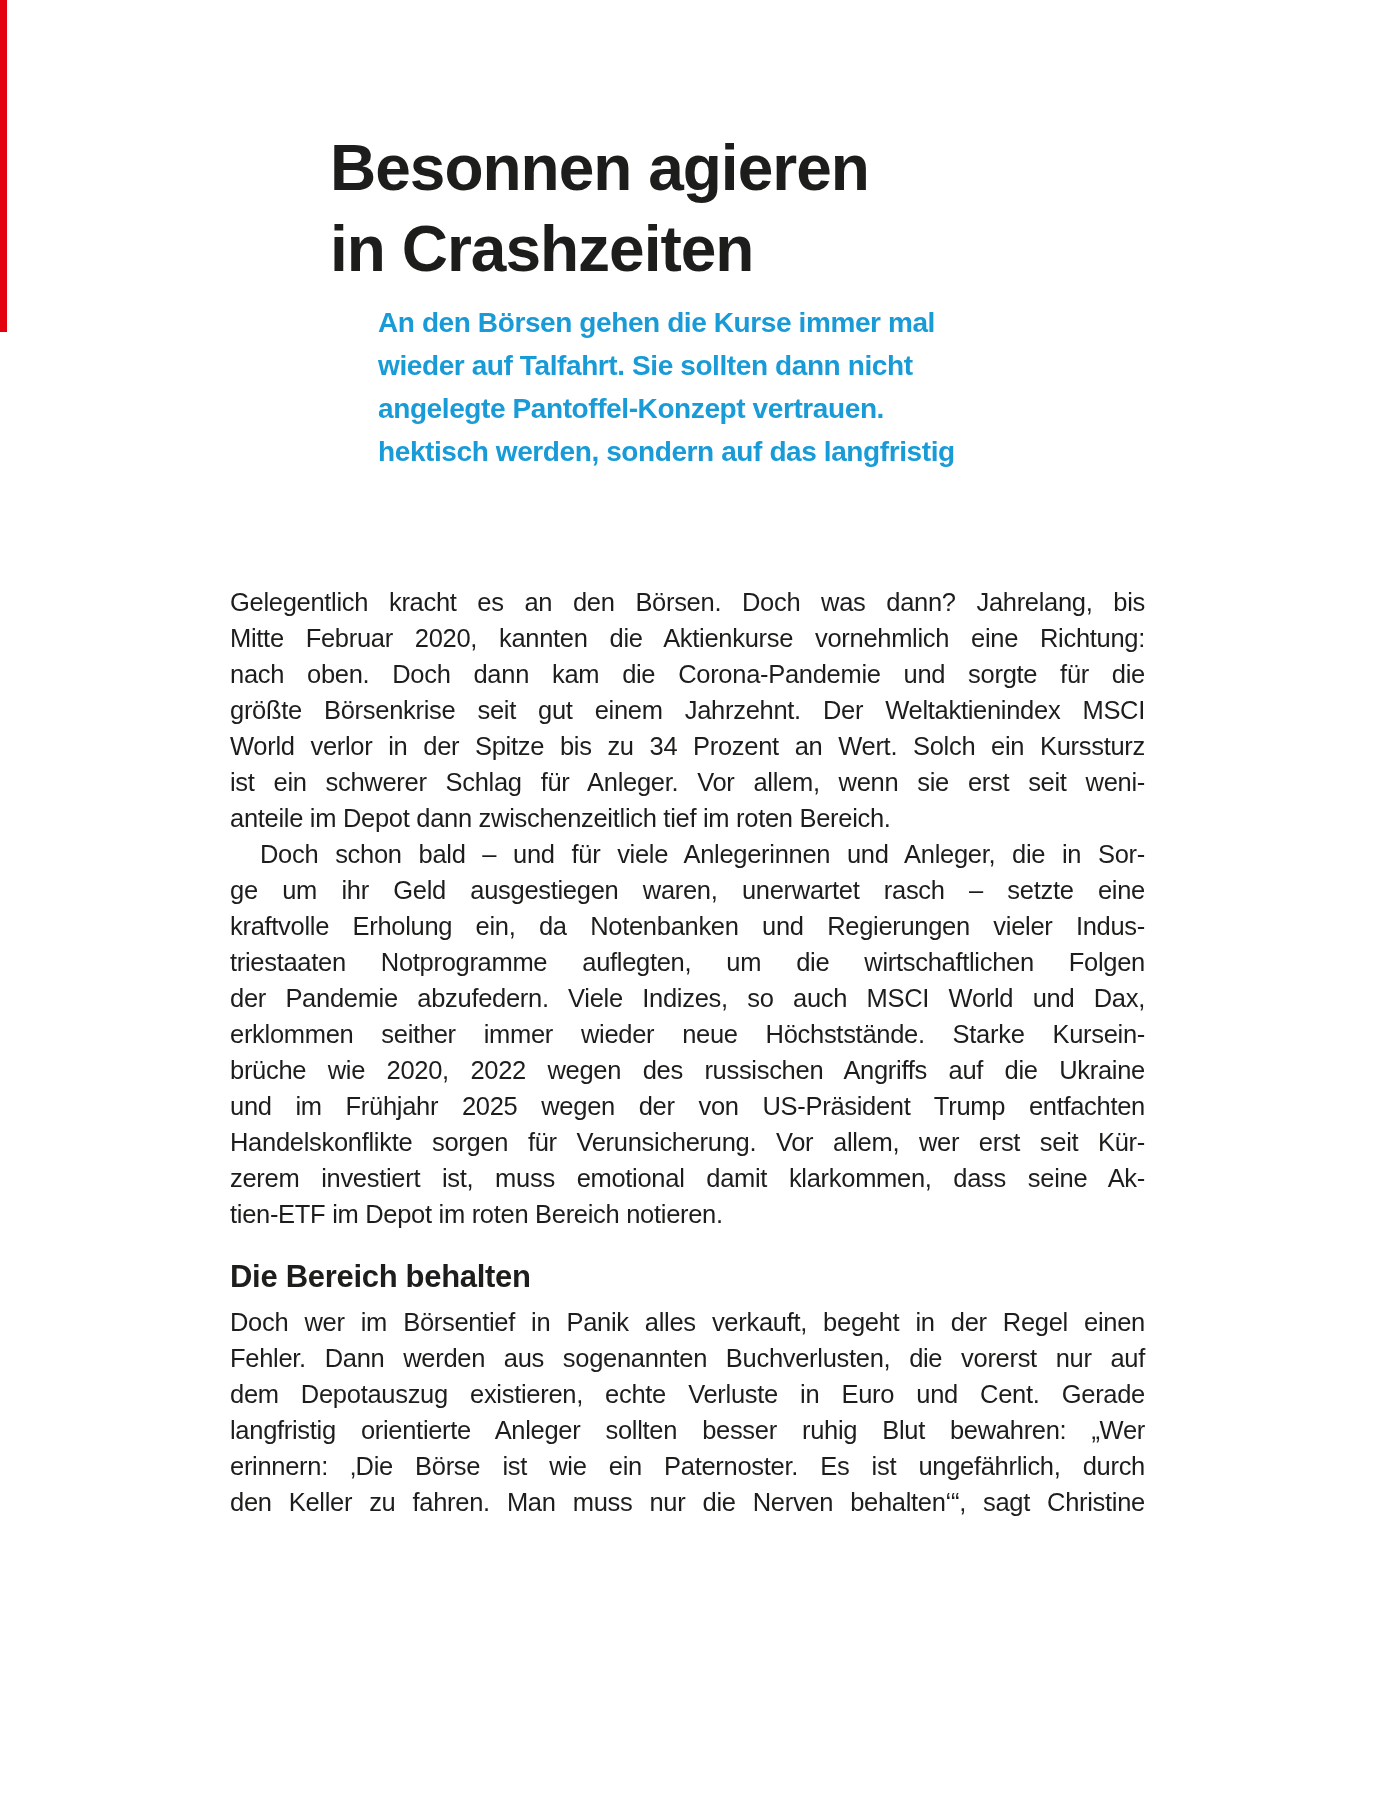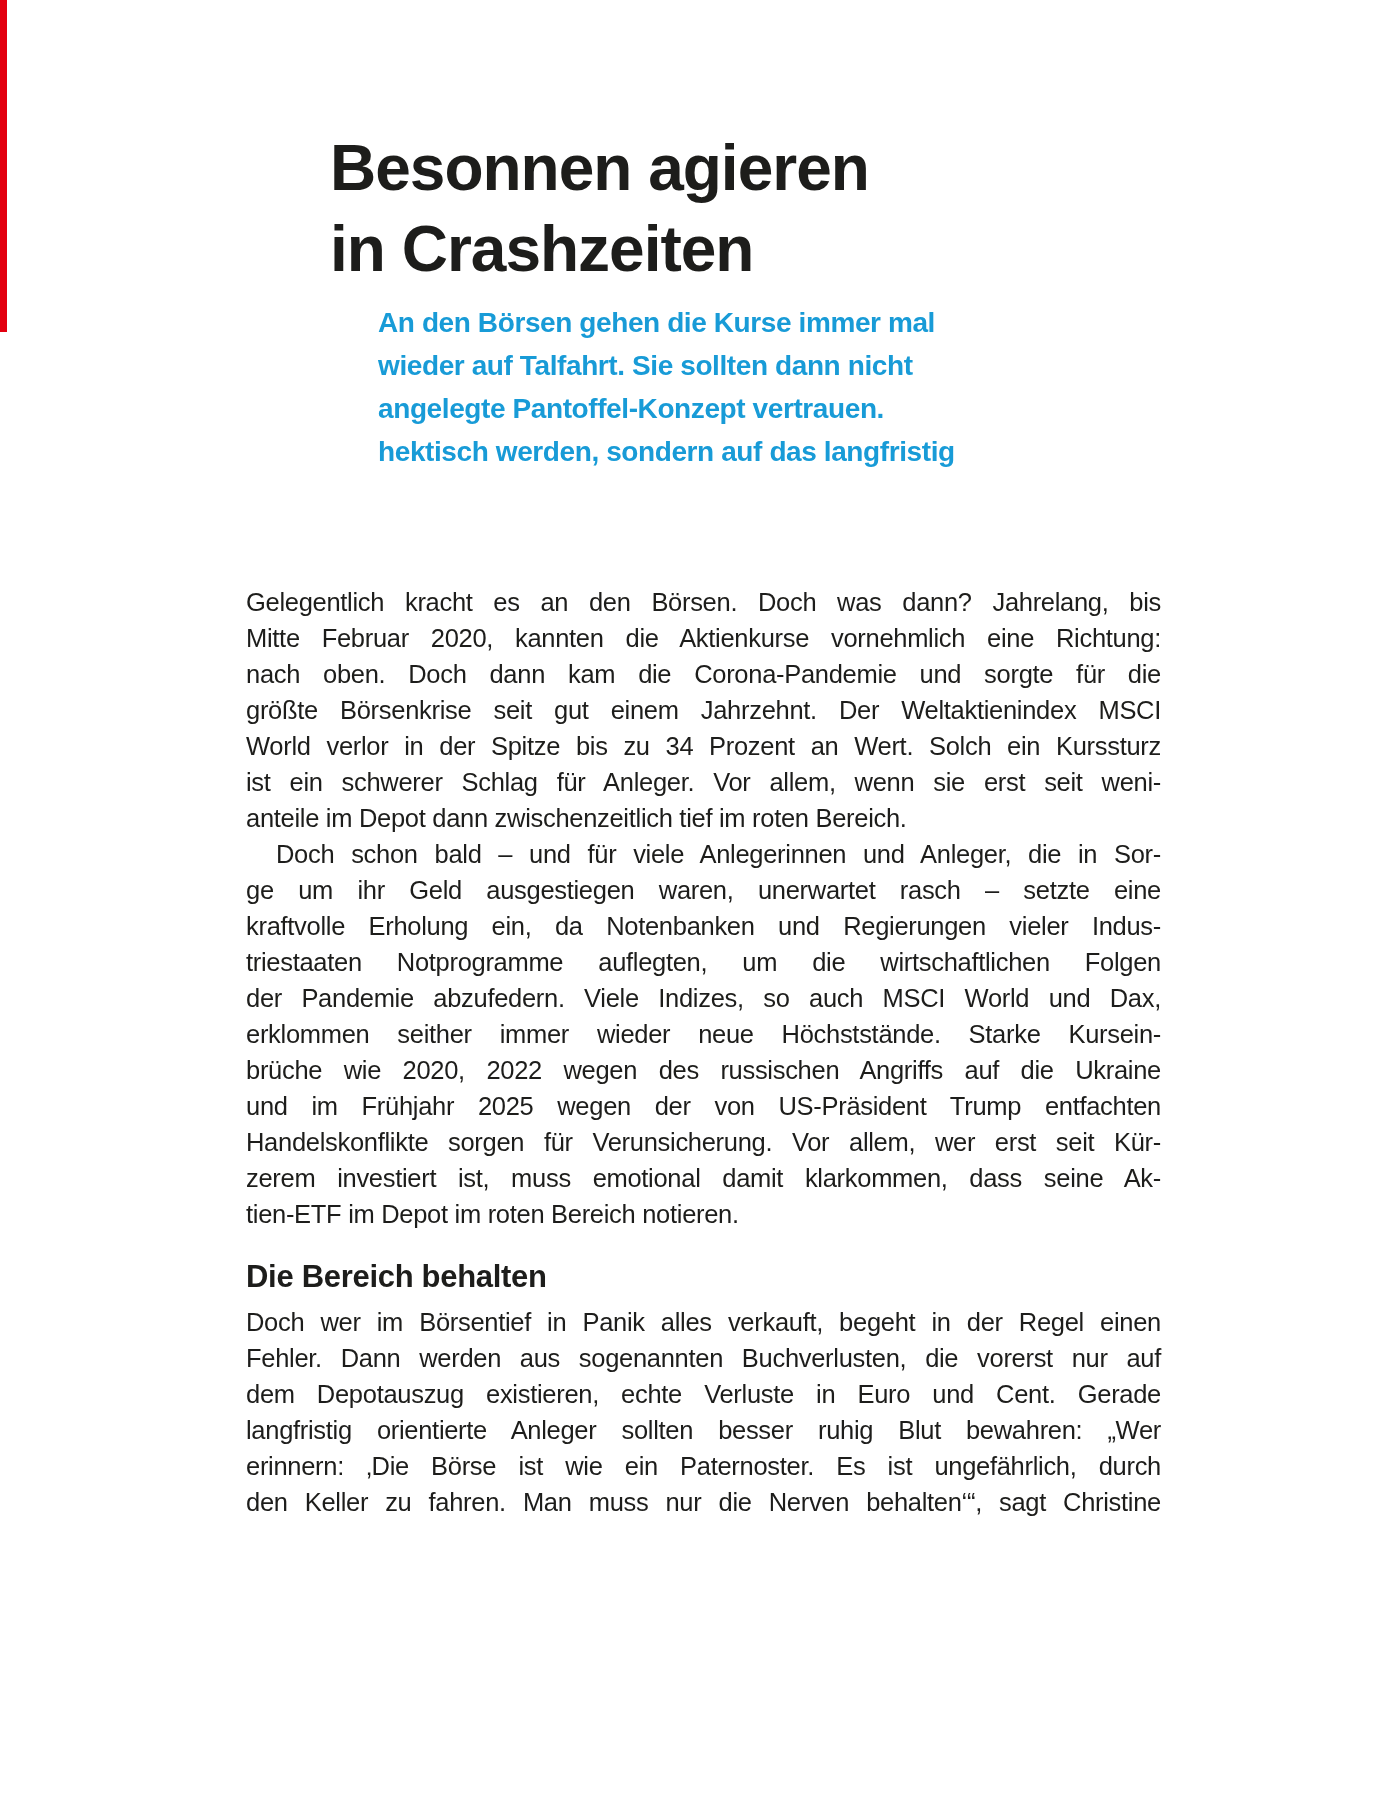--- a/index.html
+++ b/index.html
@@ -40,21 +40,21 @@
     line-height: 43px;
     font-weight: 700;
     letter-spacing: -0.4px;
     color: #189bd7;
     margin-left: 48px;
   }
 
   
   .body-copy {
     position: absolute;
-    left: 246px; top: 584px;
+    left: 230px; top: 584px;
     width: 915px;
     font-size: 25.5px;
     line-height: 36px;
     letter-spacing: -0.3px;
     color: #1d1d1b;
   }
   .line {
     text-align: justify;
     text-align-last: justify;
     height: 36px;

